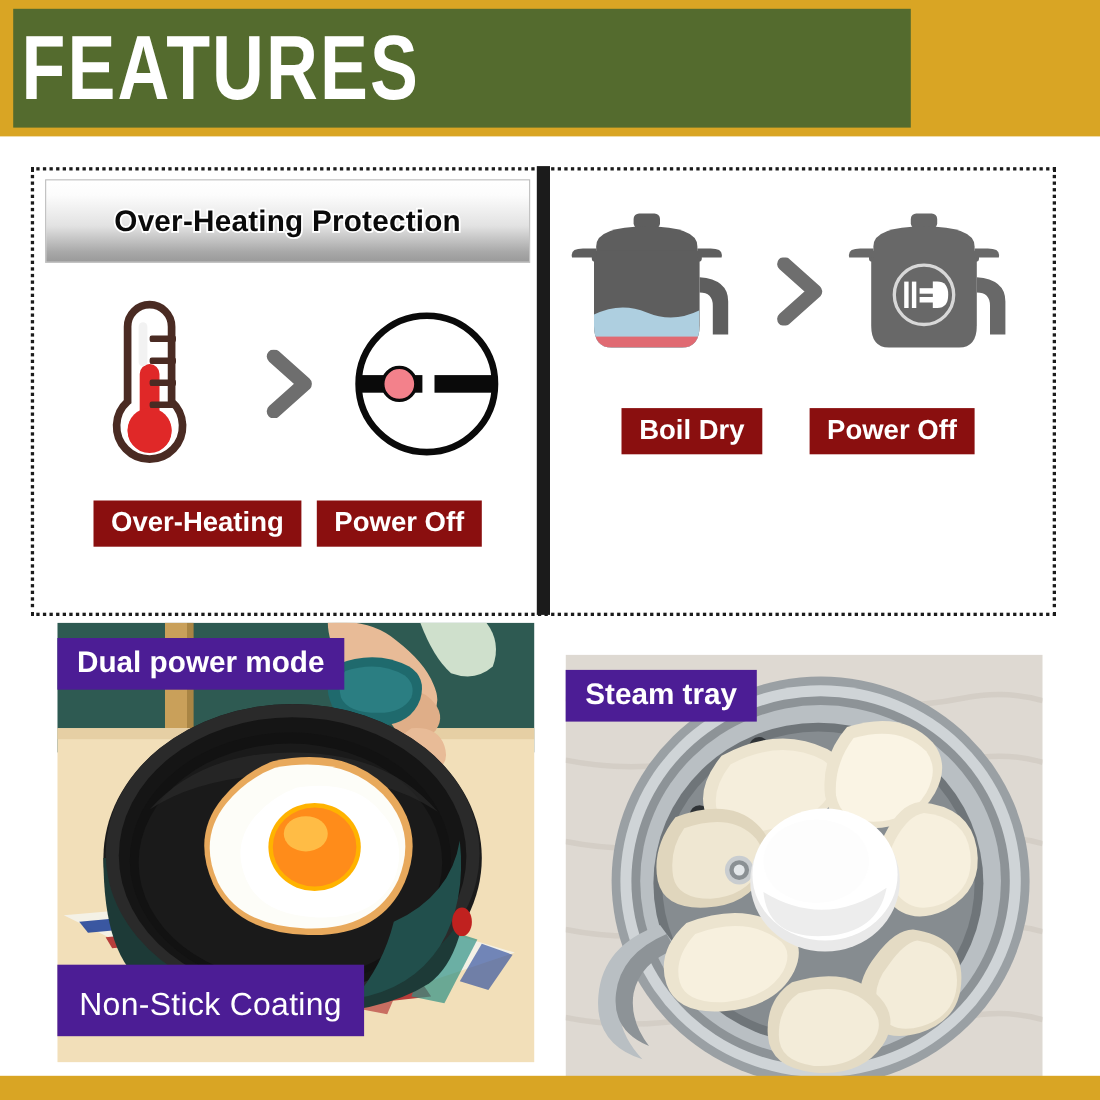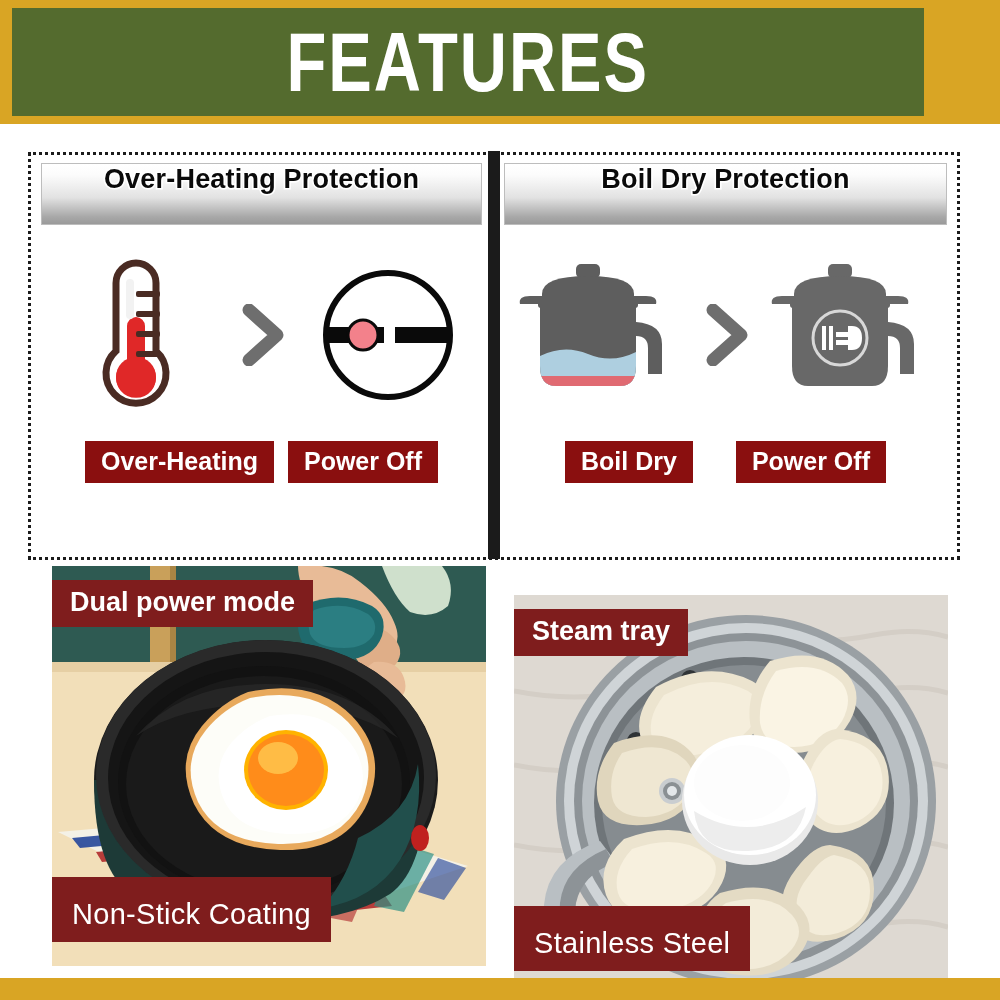--- a/index.html
+++ b/index.html
@@ -20,26 +20,26 @@
     position: absolute;
     left: 0; top: 0;
     width: 1000px;
     height: 124px;
     background: #d9a524;
     box-sizing: border-box;
   }
   .header-inner {
     position: absolute;
     left: 12px; top: 8px;
-    width: 912px;
+    width: 816px;
     height: 108px;
     background: #546b2e;
     display: flex;
     align-items: center;
-    justify-content: center;
+    justify-content: flex-start;
   }
   .header-title {
     color: #ffffff;
     font-size: 68px;
     font-weight: bold;
     letter-spacing: 2px;
     line-height: 1;
     font-family: "Liberation Sans", sans-serif;
     transform: scaleY(1.22) scaleX(0.96);
     transform-origin: center;
@@ -76,25 +76,26 @@
     margin-left: -6px;
     width: 12px;
     height: 408px;
     background: #1b1b1b;
     z-index: 5;
   }
 
   .feature-head {
     position: relative;
     margin: 8px 10px 0 10px;
-    height: 62px;
+    height: 76px;
     background: linear-gradient(to bottom, #ffffff 0%, #fcfcfc 18%, #e2e2e2 56%, #a8a8a8 88%, #9a9a9a 100%);
     border: 1px solid #bdbdbd;
     box-sizing: border-box;
     display: flex;
+    align-items: center;
     justify-content: center;
   }
   .feature-head-text {
     font-size: 27px;
     font-weight: bold;
     color: #0a0a0a;
     letter-spacing: 0.2px;
     -webkit-text-stroke: 3.2px #ffffff;
     paint-order: stroke fill;
     font-family: "Liberation Sans", sans-serif;
@@ -155,21 +156,21 @@
     width: 434px;
     height: 400px;
     overflow: hidden;
     background: #ffffff;
   }
   .photo-card.left  { left: 52px; top: 0; }
   .photo-card.right { left: 514px; top: 0; margin-top: 29px; }
 
   .photo-tag {
     position: absolute;
-    background: #7f1d1d;
+    background: #4c1d95;
     color: #ffffff;
     z-index: 30;
     white-space: nowrap;
     font-family: "Liberation Sans", sans-serif;
   }
   .tag-top {
     top: 14px;
     left: 0;
     font-size: 27px;
     font-weight: bold;
@@ -248,23 +249,20 @@
 
       <div class="label-row">
         <div class="red-label">Over-Heating</div>
         <div class="red-label">Power Off</div>
       </div>
     </div>
 
     <div class="divider"></div>
 
     <div class="feature-col right">
-      <div class="feature-head">
-        <span class="feature-head-text">Boil Dry Protection</span>
-      </div>
 
       <div class="icon-row">
         <div class="icon-slot">
           <svg width="168" height="150" viewBox="0 0 168 150">
             <defs>
               <clipPath id="potClipA">
                 <path d="M24 44 h96 v62 q0 20 -16 20 H40 q-16 0 -16 -20 z"></path>
               </clipPath>
             </defs>
 
@@ -457,18 +455,17 @@
       <circle cx="158" cy="196" r="9" fill="#8a9094"></circle>
       <circle cx="158" cy="196" r="5" fill="#e3e7ea"></circle>
 
       <ellipse cx="236" cy="206" rx="68" ry="64" fill="#e9e9e9"></ellipse>
       <ellipse cx="236" cy="200" rx="66" ry="60" fill="#ffffff"></ellipse>
       <ellipse cx="228" cy="188" rx="48" ry="38" fill="#fdfdfd"></ellipse>
       <path d="M180 216 q56 34 112 -4 q-8 42 -58 44 q-50 2 -54 -40 z" fill="#ededed"></path>
     </svg>
 
     <div class="photo-tag tag-top">Steam tray</div>
-    <div class="photo-tag tag-bottom">Stainless Steel</div>
   </div>
 
 </div>
 
 <div class="footer-bar"></div>
 
 </body></html>

